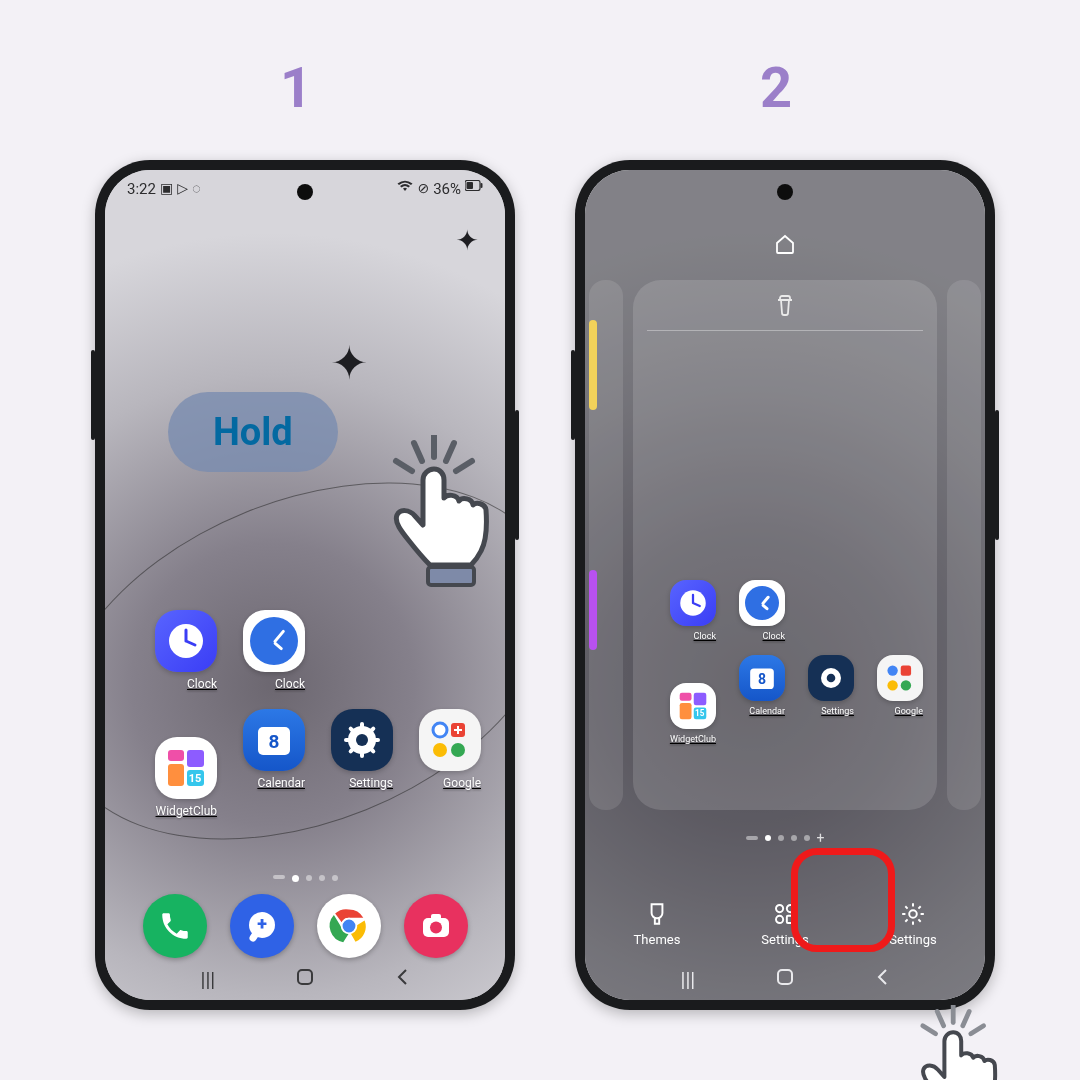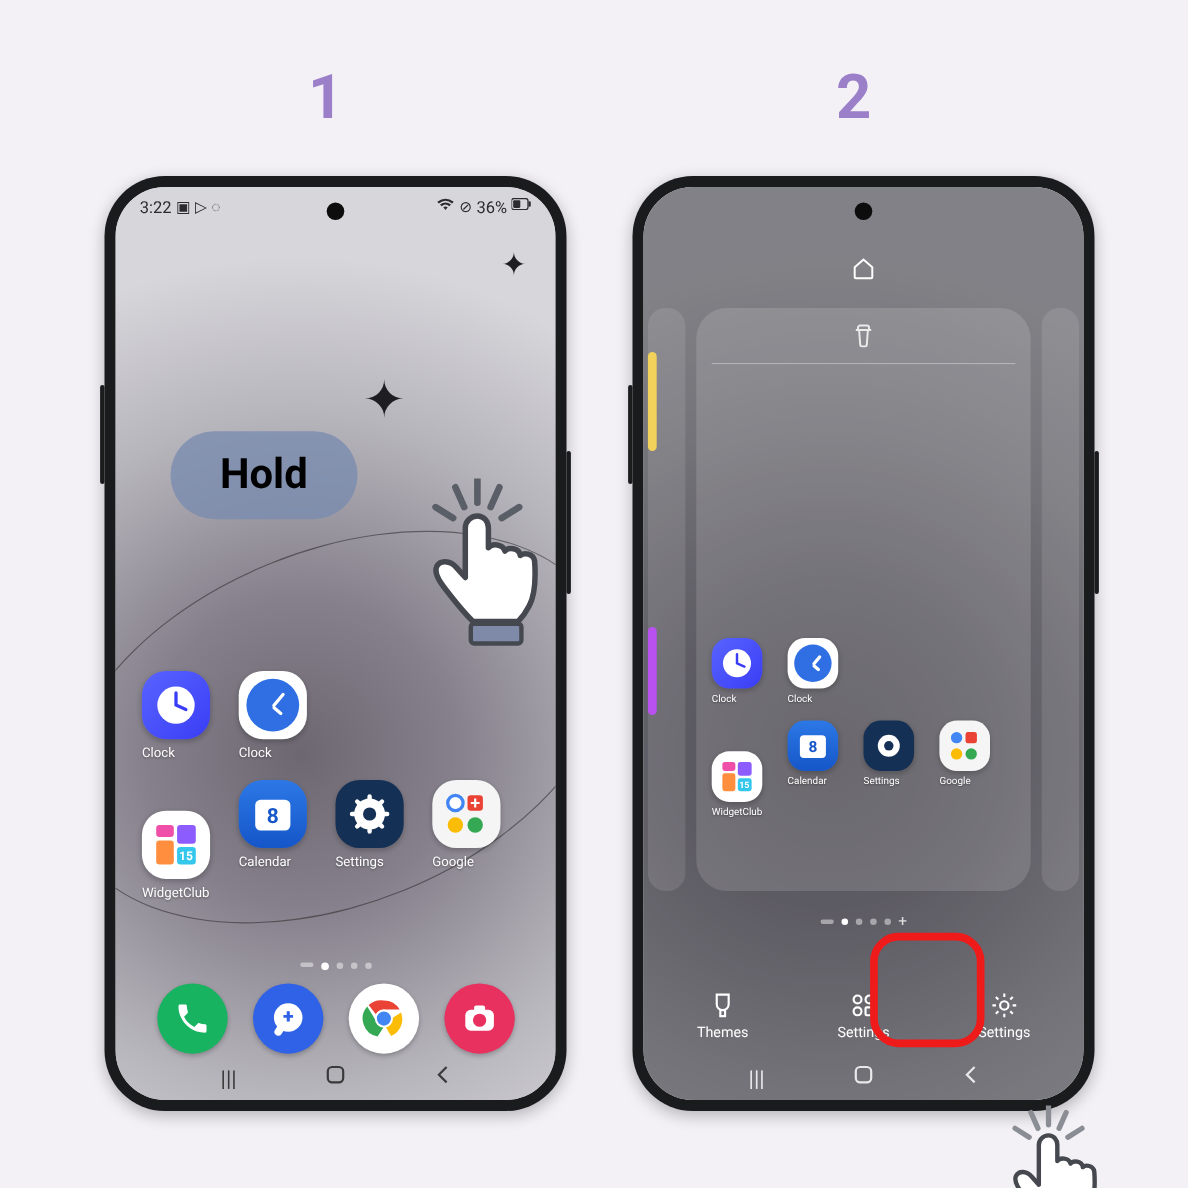--- a/index.html
+++ b/index.html
@@ -87,40 +87,40 @@
     padding:0 22px;
     display:flex; justify-content:space-between; align-items:center;
     font-size:15px; color:#2c2c2e; z-index:40;
   }
   .status .left, .status .right { display:flex; gap:4px; align-items:flex-start; }
   .status .glyph { font-size:14px; }
 
   
   .hold-bubble{
     position:absolute;
-    top:222px; left:50px;
+    top:222px; left:63px;
     background: rgba(120,140,175,.78);
-    color:#000000;
+    color:#0369a1;
     font-size:38px;
     font-weight:700;
     padding:18px 45px;
     border-radius:40px;
     z-index:30;
   }
 
   
   .apps {
     position:absolute;
     left:0; right:0;
     display:grid;
     padding:0 24px;
     gap:18px 0;
   }
   .apps1 { top:440px; grid-template-columns:repeat(4,1fr); }
-  .app { display:flex; flex-direction:column; align-items:flex-start; gap:5px;}
+  .app { display:flex; flex-direction:column; align-items:flex-end; gap:5px;text-decoration:underline;}
   .app .icon {
     width:62px; height:62px; border-radius:22px;
     display:flex; align-items:center; justify-content:center;
     font-size:30px; color:#fff;
     box-shadow:0 2px 5px rgba(0,0,0,.2);
   }
   .app .lbl { font-size:12px; color:#fff; text-shadow:0 1px 2px rgba(0,0,0,.4); white-space:nowrap;}
 
   .ic-clock1 { background:linear-gradient(135deg,#5864ff,#3a3df5);}
   .ic-clock2 { background:#fff;}

